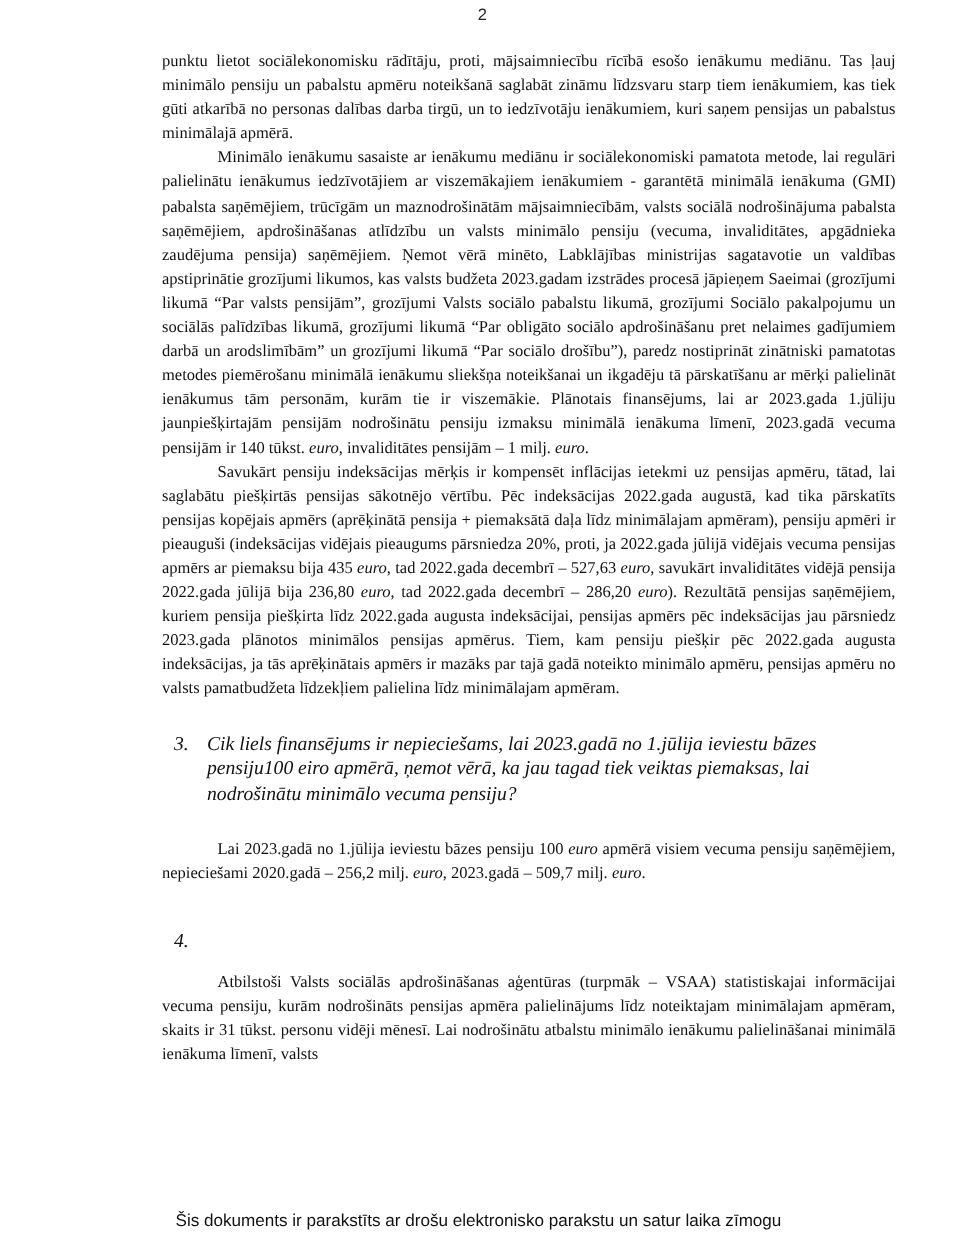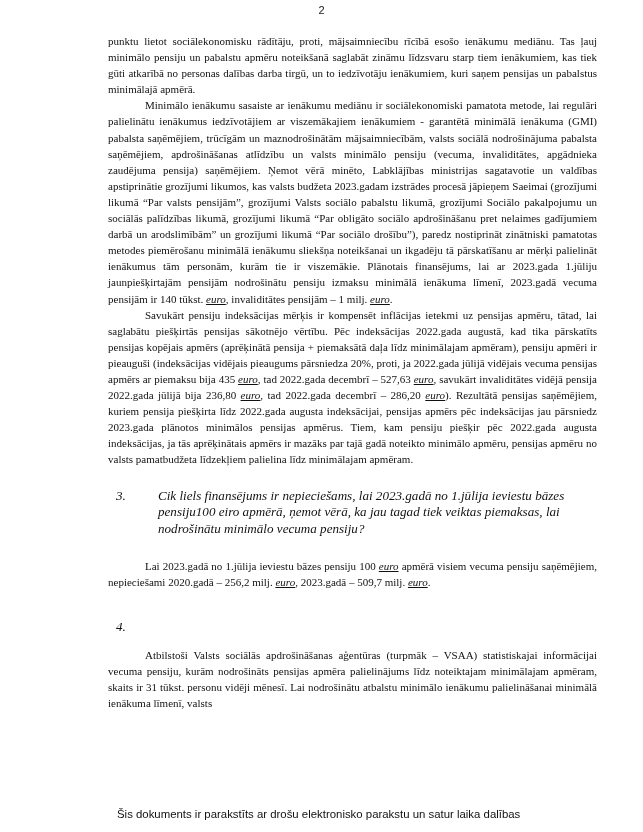--- a/index.html
+++ b/index.html
@@ -49,23 +49,22 @@
     line-height: 16.6px;
     font-style: italic;
   }
   .q-num {
     width: 22px;
     padding-left: 8px;
     flex: none;
   }
   .q-text {
     width: 440px;
-    margin-left: 20px;
   }
-  .em { font-style: italic; text-decoration: underline; }
+  .em { font-style: italic; }
   .gap-q3-before { height: 20px; }
   .gap-q3-after { height: 21px; }
   .gap-a3-after { height: 28px; }
   .gap-q4-after { height: 12px; }
   .footer-stamp {
     position: absolute;
     left: 117px;
     top: 808px;
     font-family: "Liberation Sans", "DejaVu Sans", sans-serif;
     font-size: 11.4px;
@@ -102,13 +101,13 @@
   <div class="q-item">
     <span class="q-num">4.</span>
   </div>
 
   <div class="gap-q4-after"></div>
 
   <p class="para">Atbilstoši Valsts sociālās apdrošināšanas aģentūras (turpmāk – VSAA) statistiskajai informācijai vecuma pensiju, kurām nodrošināts pensijas apmēra palielinājums līdz noteiktajam minimālajam apmēram, skaits ir 31 tūkst. personu vidēji mēnesī. Lai nodrošinātu atbalstu minimālo ienākumu palielināšanai minimālā ienākuma līmenī, valsts</p>
 
 </div>
 
-<div class="footer-stamp">Šis dokuments ir parakstīts ar drošu elektronisko parakstu un satur laika dalības</div>
+<div class="footer-stamp">Šis dokuments ir parakstīts ar drošu elektronisko parakstu un satur laika zīmogu</div>
 
 </body></html>

